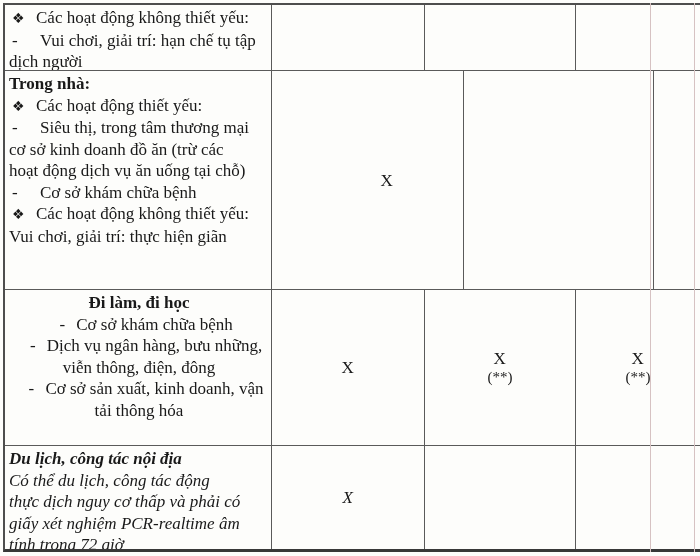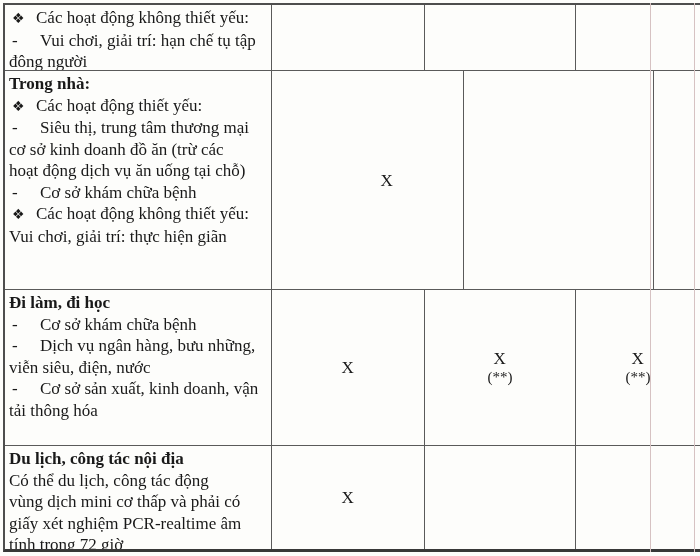--- a/index.html
+++ b/index.html
@@ -20,21 +20,21 @@
     box-sizing:border-box;
     background:transparent;
   }
   .row{
     display:grid;
     grid-template-columns:267px 153px 151px 1fr;
     border-bottom:1px solid #5a5a5a;
     box-sizing:border-box;
     overflow:hidden;
   }
-  .row:last-child{border-bottom:none;}
+  .row:last-child{border-bottom:none;font-style:italic;}
   .cell{
     box-sizing:border-box;
     border-right:1px solid #5a5a5a;
     overflow:hidden;
   }
   .cell:last-child{border-right:none;}
   .cell.left{
     padding:2px 2px 0 2px;
     font-size:17px;
   }
@@ -75,69 +75,69 @@
 </style>
 </head>
 <body>
 
 <div class="page" style="background: rgb(253, 253, 251); color: rgb(25, 25, 25);">
   <div class="tbl">
       <div class="row" style="height: 66px;">
         <div class="cell left">
           <div class="line bullet"><span class="marker bullet">❖</span><span>Các hoạt động không thiết yếu:</span></div>
           <div class="line dash"><span class="marker dash">-</span><span>Vui chơi, giải trí: hạn chế tụ tập</span></div>
-          <div class="line plain"><span>đông người</span></div>
+          <div class="line plain"><span>dịch người</span></div>
         </div>
         <div class="cell mark"></div>
         <div class="cell mark"></div>
         <div class="cell mark"></div>
       </div>
       <div class="row" style="height: 219px; gap: 39px;">
         <div class="cell left">
           <div class="line bold"><span>Trong nhà:</span></div>
           <div class="line bullet"><span class="marker bullet">❖</span><span>Các hoạt động thiết yếu:</span></div>
-          <div class="line dash"><span class="marker dash">-</span><span>Siêu thị, trung tâm thương mại</span></div>
+          <div class="line dash"><span class="marker dash">-</span><span>Siêu thị, trong tâm thương mại</span></div>
           <div class="line plain"><span>cơ sở kinh doanh đồ ăn (trừ các</span></div>
           <div class="line plain"><span>hoạt động dịch vụ ăn uống tại chỗ)</span></div>
           <div class="line dash"><span class="marker dash">-</span><span>Cơ sở khám chữa bệnh</span></div>
           <div class="line bullet"><span class="marker bullet">❖</span><span>Các hoạt động không thiết yếu:</span></div>
           <div class="line plain"><span>Vui chơi, giải trí: thực hiện giãn</span></div>
         </div>
         <div class="cell mark">
           <div class="x-mark">X</div>
         </div>
         <div class="cell mark"></div>
         <div class="cell mark"></div>
       </div>
-      <div class="row" style="height: 156px;">
+      <div class="row" style="height: 156px; text-align: center;">
         <div class="cell left">
           <div class="line bold"><span>Đi làm, đi học</span></div>
           <div class="line dash"><span class="marker dash">-</span><span>Cơ sở khám chữa bệnh</span></div>
           <div class="line dash"><span class="marker dash">-</span><span>Dịch vụ ngân hàng, bưu những,</span></div>
-          <div class="line plain"><span>viễn siêu, điện, nước</span></div>
+          <div class="line plain"><span>viễn thông, điện, đông</span></div>
           <div class="line dash"><span class="marker dash">-</span><span>Cơ sở sản xuất, kinh doanh, vận</span></div>
           <div class="line plain"><span>tải thông hóa</span></div>
         </div>
         <div class="cell mark">
           <div class="x-mark">X</div>
         </div>
         <div class="cell mark">
           <div class="x-mark">X</div>
           <div class="footnote">(**)</div>
         </div>
         <div class="cell mark">
           <div class="x-mark">X</div>
           <div class="footnote">(**)</div>
         </div>
       </div>
       <div class="row" style="height: 103px;">
         <div class="cell left">
           <div class="line bold"><span>Du lịch, công tác nội địa</span></div>
           <div class="line plain"><span>Có thể du lịch, công tác động</span></div>
-          <div class="line plain"><span>vùng dịch mini cơ thấp và phải có</span></div>
+          <div class="line plain"><span>thực dịch nguy cơ thấp và phải có</span></div>
           <div class="line plain"><span>giấy xét nghiệm PCR-realtime âm</span></div>
           <div class="line plain"><span>tính trong 72 giờ</span></div>
         </div>
         <div class="cell mark">
           <div class="x-mark">X</div>
         </div>
         <div class="cell mark"></div>
         <div class="cell mark"></div>
       </div>
     </div>

